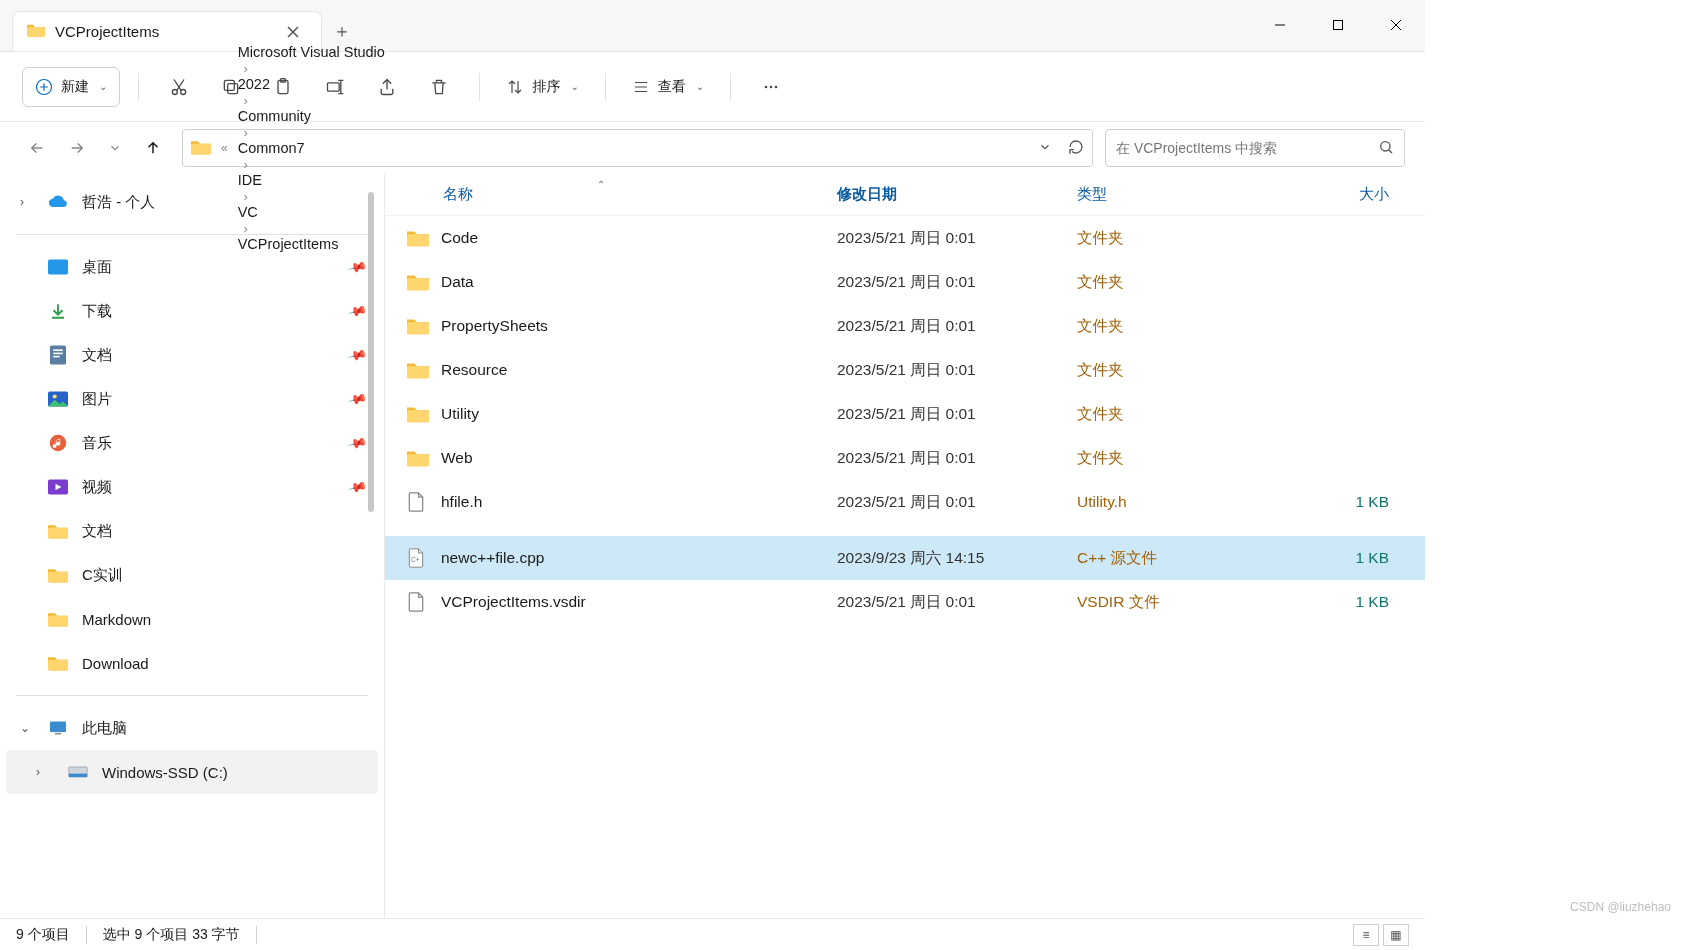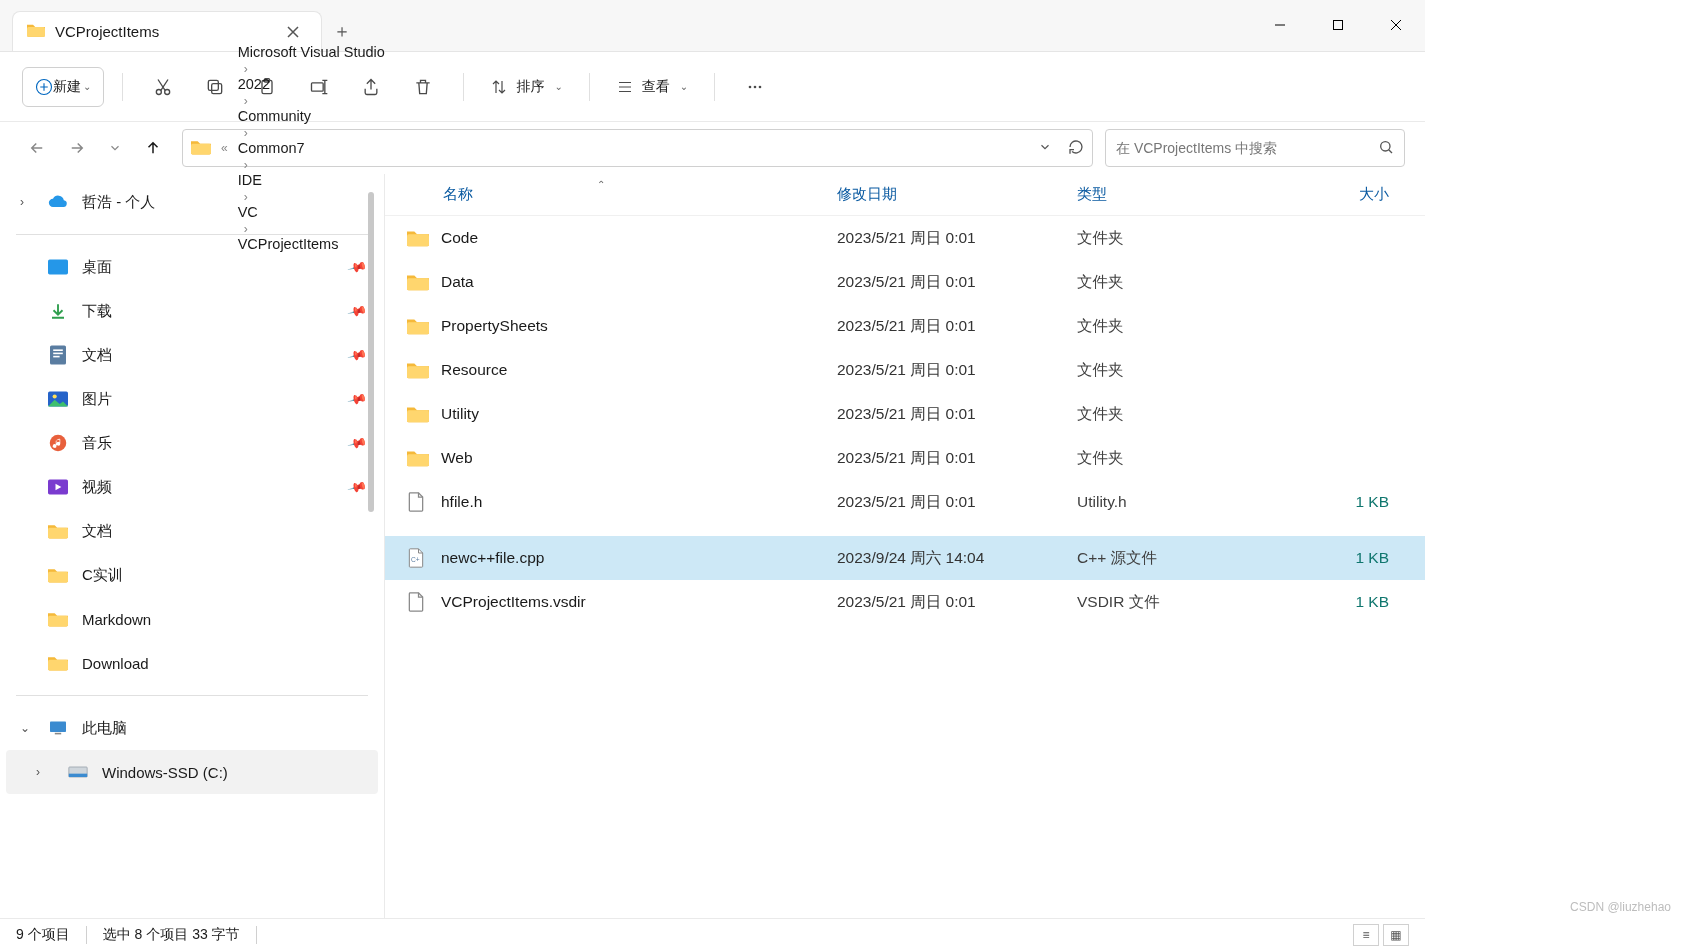--- a/index.html
+++ b/index.html
@@ -14,21 +14,21 @@
 .tab-title { flex: 1; font-size: 15px; }
 .tab-close { width: 28px; height: 28px; display: flex; align-items: center; justify-content: center; border-radius: 4px; cursor: pointer; color: #555; }
 .new-tab { width: 40px; height: 40px; display: flex; align-items: center; justify-content: center; font-size: 18px; color: #555; cursor: pointer; }
 .titlebar-spacer { flex: 1; }
 .win-controls { display: flex; height: 52px; }
 .win-btn { width: 58px; display: flex; align-items: center; justify-content: center; cursor: pointer; color: #1a1a1a; }
 .win-btn svg { width: 12px; height: 12px; }
 
 
 .toolbar { height: 70px; display: flex; align-items: center; padding: 0 22px; gap: 8px; border-bottom: 1px solid #eaeaea; background:#fff;}
-.tb-new { display: flex; align-items: center; height: 40px; padding: 0 12px; border: 1px solid #d0d0d0; border-radius: 6px; cursor: pointer; }
+.tb-new { display: flex; align-items: center; gap: 8px; height: 40px; padding: 0 12px; border: 1px solid #d0d0d0; border-radius: 6px; cursor: pointer; }
 .tb-new .plus-circle { width: 18px; height: 18px; color: #0067c0; }
 .tb-sep { width: 1px; height: 28px; background: #e0e0e0; margin: 0 10px; }
 .tb-icon { width: 44px; height: 44px; display: flex; align-items: center; justify-content: center; cursor: pointer; border-radius: 4px; color: #4a4a4a; }
 .tb-icon svg { width: 20px; height: 20px; }
 .tb-group { display: flex; align-items: center; gap: 8px; padding: 0 8px; cursor: pointer; }
 .tb-chevron { color:#666; font-size: 10px; margin-left: 2px; }
 
 
 .navbar { height: 52px; display: flex; align-items: center; padding: 18px 20px; gap: 12px; }
 .nav-arrows { display: flex; align-items: center; gap: 22px; padding: 0 8px; }
@@ -59,29 +59,29 @@
 .sb-item .ic { width: 20px; height: 20px; margin-right: 14px; display:flex; align-items:center; justify-content:center;}
 .pin { margin-left: auto; color: #888; transform: rotate(30deg); font-size: 13px; }
 .sb-item.selected { background: #f2f2f2; border-radius: 4px; margin: 0 6px; padding-left: 62px;}
 .sb-item.selected .tw{ left:30px;}
 
 
 .filepane { flex: 1; display: flex; flex-direction: column; }
 .headers { display: flex; height: 42px; align-items: center; color: #0a5aa1; font-size: 15px; padding-left: 22px; border-bottom: 1px solid #f0f0f0; }
 .col-name { width: 430px; padding-left: 36px; position: relative;}
 .col-name .sort-ind{ position:absolute; left:190px; top:-6px; font-size:10px; color:#666;}
-.col-date { width: 240px; }
+.col-date { width: 240px; font-weight: bold; }
 .col-type { width: 200px; }
 .col-size { width: 130px; text-align: right; padding-right: 18px; }
 .row { display: flex; align-items: center; height: 44px; padding-left: 22px; font-size: 15.5px; cursor: pointer; }
 .row.selected { background: #cde8f6; margin-top: 12px; }
 .row .ic { width: 22px; height: 18px; margin-right: 12px; display:flex; align-items:center;}
 .c-name { width: 430px; display: flex; align-items: center; }
 .c-date { width: 240px; color: #333; }
-.c-type { width: 200px; color: #404040; }
+.c-type { width: 200px; color: #a16207; }
 .c-size { width: 130px; text-align: right; padding-right: 18px; color: #0f766e; }
 
 
 .statusbar { height: 32px; border-top: 1px solid #eaeaea; display: flex; align-items: center; padding: 0 16px; font-size: 14px; gap: 16px; }
 .statusbar .sep { width:1px; height: 18px; background:#d0d0d0;}
 .status-views { margin-left: auto; display: flex; gap: 4px; }
 .status-views .vbtn { width: 26px; height: 22px; border: 1px solid #d0d0d0; display:flex; align-items:center; justify-content:center; cursor:pointer; font-size:12px; color:#555;}
 .watermark { position: absolute; right: 18px; bottom: 36px; font-size: 12px; color: #bdbdbd; }
 
 
@@ -494,21 +494,21 @@
             <div class="c-name">
               <span class="ic">
                 <svg width="18" height="20" viewBox="0 0 20 24" stroke="#888" fill="#fff" stroke-width="1.2">
                   <path d="M3 1h10l5 5v16a1 1 0 0 1-1 1H3a1 1 0 0 1-1-1V2a1 1 0 0 1 1-1z"></path>
                   <path d="M13 1v5h5" fill="none"></path>
                   <text x="4" y="17" font-size="8" fill="#5a7da1" stroke="none">C+</text>
                 </svg>
               </span>
               <span>newc++file.cpp</span>
             </div>
-            <div class="c-date">2023/9/24 周六 14:04</div>
+            <div class="c-date">2023/9/23 周六 14:15</div>
             <div class="c-type">C++ 源文件</div>
             <div class="c-size">1 KB</div>
           </div>
           <div class="row">
             <div class="c-name">
               <span class="ic">
                 <svg width="18" height="20" viewBox="0 0 20 24" class="file-gray" stroke-width="1.5">
                   <path d="M3 1h10l5 5v16a1 1 0 0 1-1 1H3a1 1 0 0 1-1-1V2a1 1 0 0 1 1-1z"></path>
                   <path d="M13 1v5h5"></path>
                 </svg>
@@ -519,21 +519,21 @@
             <div class="c-type">VSDIR 文件</div>
             <div class="c-size">1 KB</div>
           </div>
         </div>
     </div>
   </div>
 
   <div class="statusbar">
     <span>9 个项目</span>
     <span class="sep"></span>
-    <span>选中 8 个项目  33 字节</span>
+    <span>选中 9 个项目  33 字节</span>
     <span class="sep"></span>
     <div class="status-views">
       <div class="vbtn">≡</div>
       <div class="vbtn">▦</div>
     </div>
   </div>
 
   <div class="watermark">CSDN @liuzhehao</div>
 </div>
 

